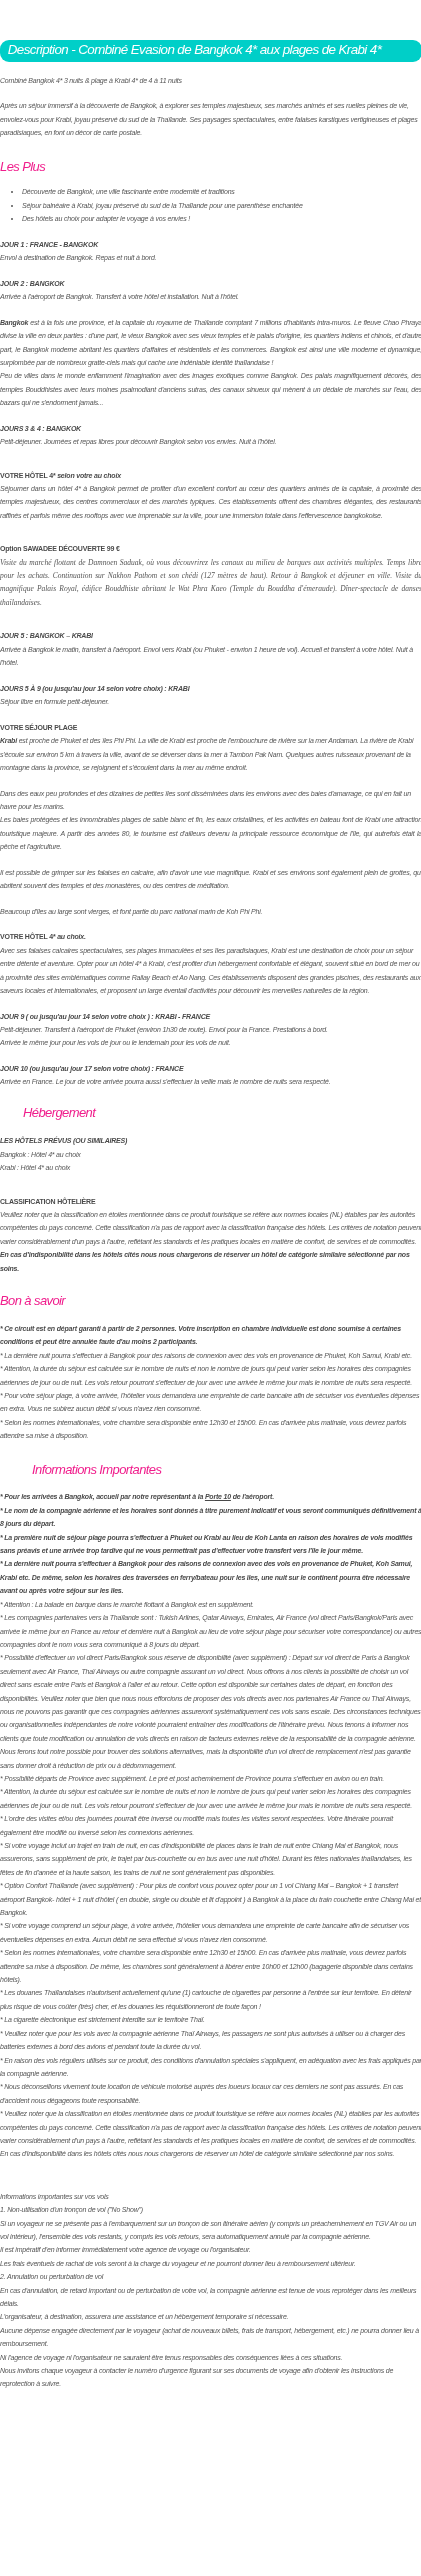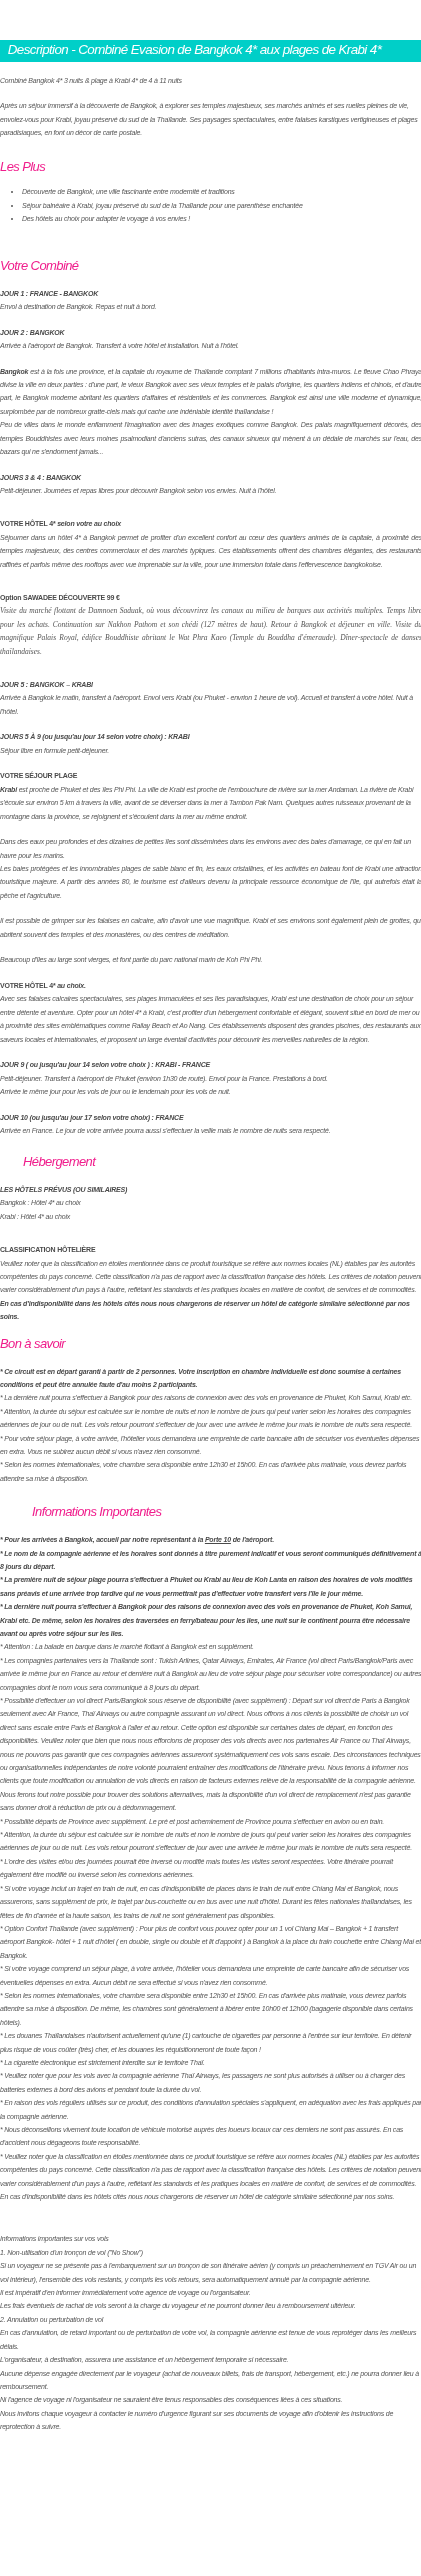--- a/index.html
+++ b/index.html
@@ -10,20 +10,21 @@
       font-style: italic;
       font-size: 7px;
       line-height: 13.4px;
       letter-spacing: -0.2px;
     }
     .spacer-top { height: 40px; }
     .title-bar {
       background: #00cfc8;
       padding: 1.1px 7.8px 2.2px 7.8px;
       margin-right: 0;
+      border-radius: 9px;
     }
     .title-bar h1 {
       margin: 0;
       color: #ffffff;
       font-size: 13.4px;
       line-height: 18.4px;
       font-weight: normal;
       font-style: italic;
       letter-spacing: -0.6px;
     }
@@ -37,21 +38,21 @@
       font-size: 13px;
       font-style: italic;
       font-weight: normal;
       margin: 0;
       line-height: 16.7px;
       letter-spacing: -0.6px;
     }
     .h2-plus { margin-top: 19px; }
     .h2-combine { margin-top: 32px; }
     .h2-heb { margin-top: 16.7px; padding-left: 23px; }
-    .h2-bon { margin-top: 12px; }
+    .h2-bon { margin-top: 18px; }
     .h2-info { margin-top: 19px; padding-left: 32px; }
     ul.plus-list {
       margin: 10px 0 0 0;
       padding-left: 22px;
       list-style: disc;
     }
     ul.plus-list li { line-height: 13.4px; }
     .day-title { font-weight: bold; font-style: italic; color: #4a4a4a; }
     .bold { font-weight: bold; color: #4a4a4a; }
     .option-text {
@@ -81,21 +82,20 @@
   <p class="subtitle">Combiné Bangkok 4* 3 nuits &amp; plage à Krabi 4* de 4 à 11 nuits</p>
   <p class="block">Après un séjour immersif à la découverte de Bangkok, à explorer ses temples majestueux, ses marchés animés et ses ruelles pleines de vie, envolez-vous pour Krabi, joyau préservé du sud de la Thaïlande. Ses paysages spectaculaires, entre falaises karstiques vertigineuses et plages paradisiaques, en font un décor de carte postale.</p>
 
   <h2 class="h2-plus">Les Plus</h2>
   <ul class="plus-list">
     <li>Découverte de Bangkok, une ville fascinante entre modernité et traditions</li>
     <li>Séjour balnéaire à Krabi, joyau préservé du sud de la Thaïlande pour une parenthèse enchantée</li>
     <li>Des hôtels au choix pour adapter le voyage à vos envies !</li>
   </ul>
 
-  <h2 class="h2-combine">Votre Combiné</h2>
 
   <div class="gap-md">
     <p class="day-title">JOUR 1 : FRANCE - BANGKOK</p>
     <p>Envol à destination de Bangkok. Repas et nuit à bord.</p>
   </div>
 
   <div class="gap-md">
     <p class="day-title">JOUR 2 : BANGKOK</p>
     <p>Arrivée à l'aéroport de Bangkok. Transfert à votre hôtel et installation. Nuit à l'hôtel.</p>
   </div>

